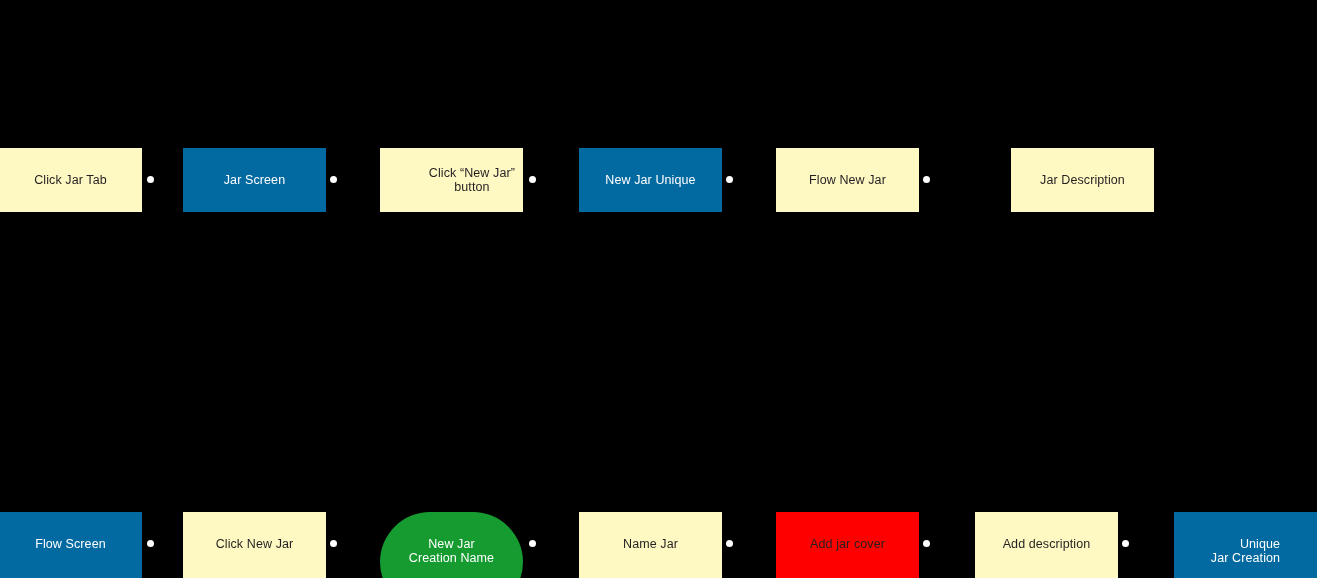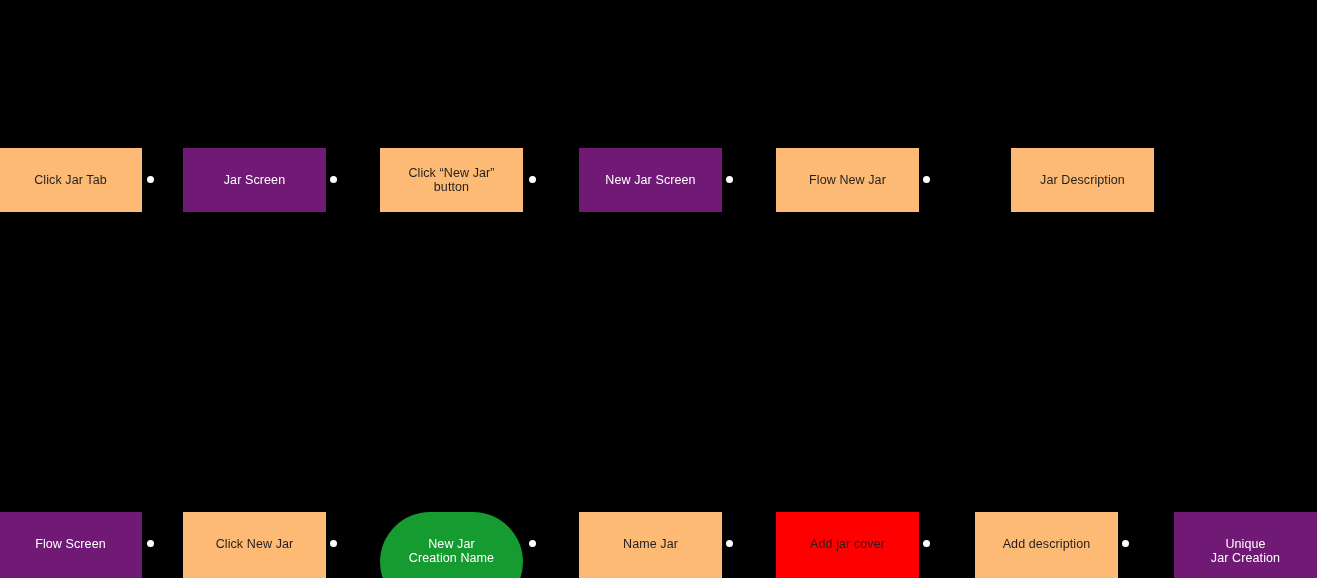--- a/index.html
+++ b/index.html
@@ -63,22 +63,22 @@
   #row-bottom .node {
     height: 100px;
     font-size: 12.5px;
     align-items: flex-start;
     padding-top: 25px;
   }
 
   .shape-rect { border-radius: 0; }
   .shape-pill { border-radius: 999px; }
 
-  .fill-yellow  { background: #fdba74; color: #231F20; }
-  .fill-crimson { background: #701a75; color: #FFFFFF; }
+  .fill-yellow  { background: #fef9c3; color: #231F20; }
+  .fill-crimson { background: #0369a1; color: #FFFFFF; text-align: right; }
   .fill-green   { background: #169B30; color: #FFFFFF; }
   .fill-red     { background: #FF0000; color: #231F20; }
 
   .connector-dot {
     position: absolute;
     width: 7px;
     height: 7px;
     border-radius: 50%;
     background: #FFFFFF;
   }
@@ -97,29 +97,29 @@
     </div>
 
     <div class="connector-dot" style="left:147px;"></div>
 
     <div class="node shape-rect fill-crimson" style="left:183px;">
       <span class="node-label">Jar Screen</span>
     </div>
 
     <div class="connector-dot" style="left:330px;"></div>
 
-    <div class="node shape-rect fill-yellow" style="left:380px;">
+    <div class="node shape-rect fill-yellow" style="left:380px;justify-content:flex-end;">
       <span class="node-label">Click “New Jar”
 button</span>
     </div>
 
     <div class="connector-dot" style="left:529px;"></div>
 
     <div class="node shape-rect fill-crimson" style="left:579px;">
-      <span class="node-label">New Jar Screen</span>
+      <span class="node-label">New Jar Unique</span>
     </div>
 
     <div class="connector-dot" style="left:726px;"></div>
 
     <div class="node shape-rect fill-yellow" style="left:776px;">
       <span class="node-label">Flow New Jar</span>
     </div>
 
     <div class="connector-dot" style="left:923px;"></div>
 

